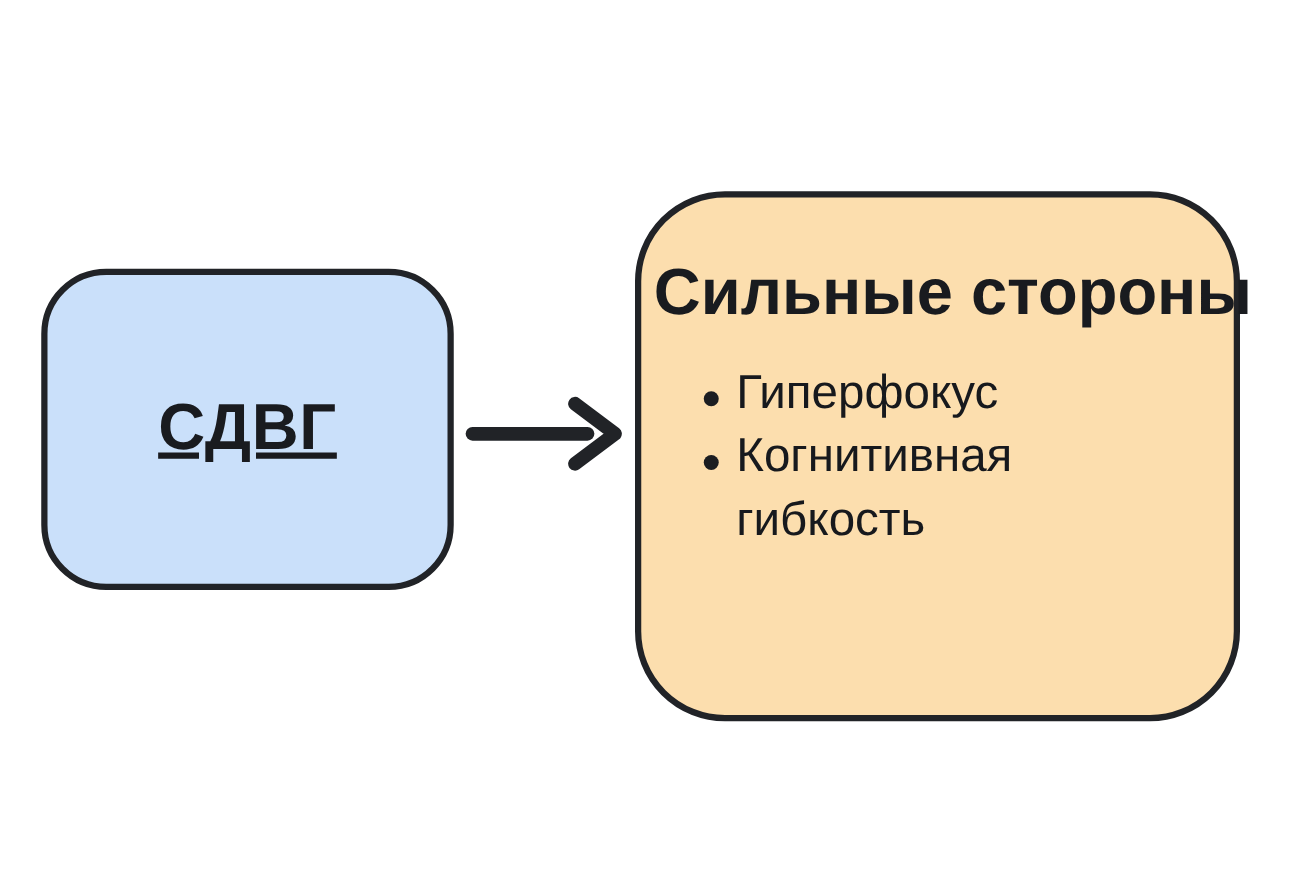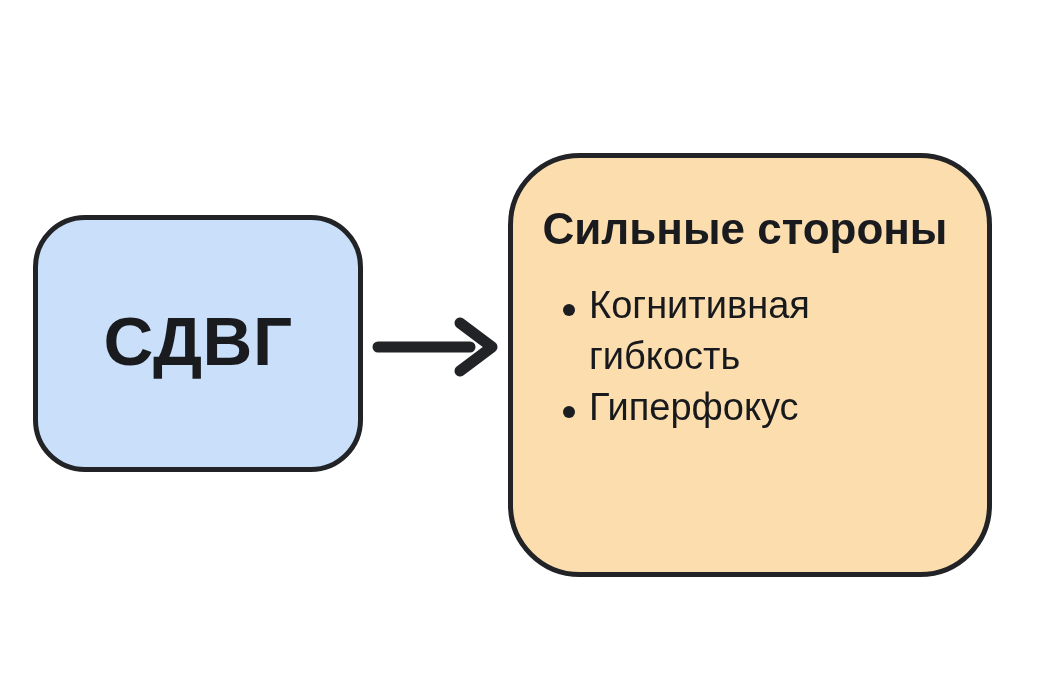--- a/index.html
+++ b/index.html
@@ -28,44 +28,45 @@
     top: 215px;
     width: 330px;
     height: 257px;
     border-radius: 52px;
     background: #cae0fa;
     display: flex;
     align-items: center;
     justify-content: center;
   }
   .node-source .node-label {
-    font-size: 69px;
+    font-size: 52px;
     font-weight: 700;
     letter-spacing: 0.5px;
     line-height: 1;
     padding-bottom: 4px;
+    text-decoration: underline;
   }
   .arrow-wrap {
     position: absolute;
     left: 372px;
     top: 315px;
     width: 126px;
     height: 64px;
   }
   .node-strengths {
     left: 508px;
     top: 153px;
     width: 484px;
     height: 424px;
     border-radius: 72px;
     background: #fcdeae;
     padding: 45px 20px 0 0;
   }
   .strengths-title {
-    font-size: 44px;
+    font-size: 52px;
     font-weight: 700;
     line-height: 1.2;
     text-align: center;
     margin: 0 0 0 10px;
     white-space: nowrap;
   }
   .strengths-list {
     list-style: none;
     margin: 24px 0 0 0;
     padding: 0;
@@ -106,23 +107,23 @@
       <path d="M 88 8 L 120 32 L 88 56" fill="none" stroke="#212327" stroke-width="11" stroke-linecap="round" stroke-linejoin="round"></path>
     </svg>
   </div>
 
   <div class="node node-strengths">
     <div class="strengths-title">Сильные стороны</div>
 
     <ul class="strengths-list">
       <li>
         <span class="bullet-dot"></span>
-        <span class="item-text">Когнитивная
-гибкость</span>
+        <span class="item-text">Гиперфокус</span>
       </li>
       <li>
         <span class="bullet-dot"></span>
-        <span class="item-text">Гиперфокус</span>
+        <span class="item-text">Когнитивная
+гибкость</span>
       </li>
     </ul>
   </div>
 
 </div>
 
 </body></html>

